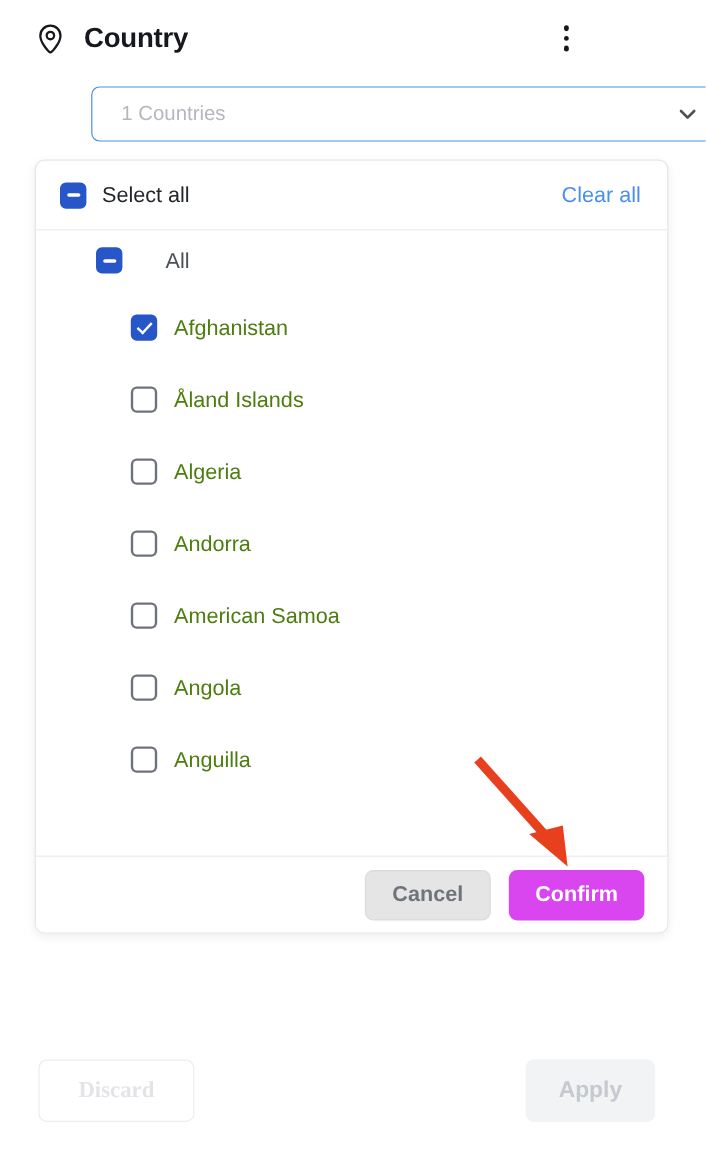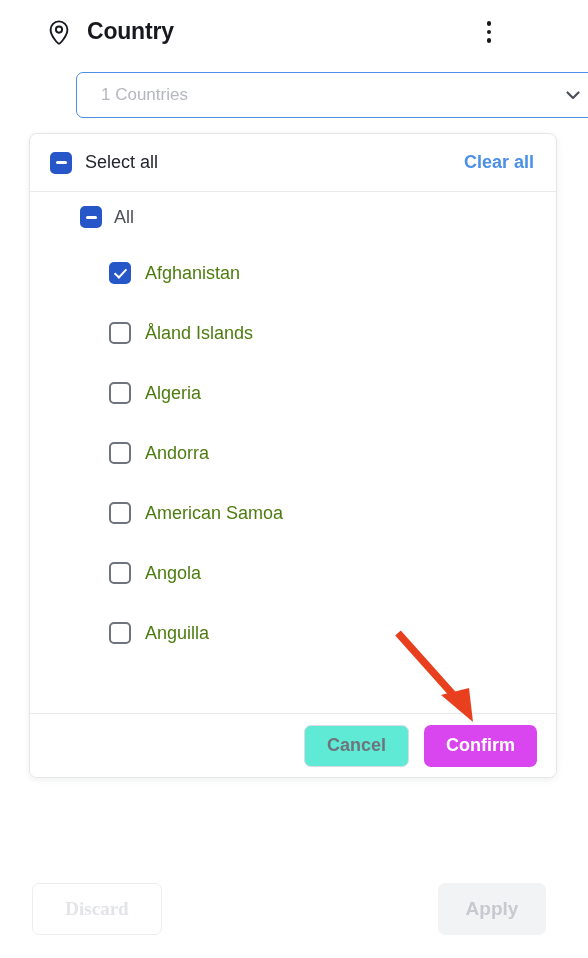--- a/index.html
+++ b/index.html
@@ -11,21 +11,21 @@
     width: 588px;
     height: 958px;
     position: relative;
     font-family: "Liberation Sans", sans-serif;
     -webkit-font-smoothing: antialiased;
   }
 
   
   .header {
     position: absolute;
-    left: 17px; top: 0;
+    left: 0; top: 0;
     width: 512px; height: 62px;
     display: flex;
     align-items: center;
   }
   .pin-icon {
     position: absolute;
     left: 29px; top: 20px;
     width: 26px; height: 26px;
     display: flex; align-items: center; justify-content: center;
   }
@@ -107,21 +107,21 @@
     cursor: pointer;
   }
   .select-all-label {
     font-size: 18px;
     color: #23262c;
   }
   .clear-all {
     position: absolute;
     right: 22px;
     font-size: 18px;
-    font-weight: bold;
+    font-weight: normal;
     color: #4a90e8;
     cursor: pointer;
     margin-left: 48px;
   }
 
   
   .cb {
     width: 22px; height: 22px;
     box-sizing: border-box;
     border-radius: 5px;
@@ -172,20 +172,21 @@
   }
   .chevron-up {
     position: absolute;
     left: 50px; top: 50%;
     transform: translateY(-50%);
     width: 18px; height: 18px;
   }
   .all-label {
     font-size: 18px;
     color: #4c5058;
+    margin-left: 24px;
   }
 
   
   .list {
     position: absolute;
     left: 0; top: 109px;
     width: 528px;
     height: 472px;
     overflow: hidden;
   }
@@ -217,21 +218,21 @@
     gap: 15px;
     padding-right: 21px;
     box-sizing: border-box;
   }
   .btn-cancel {
     height: 42px;
     padding: 0 22px;
     box-sizing: border-box;
     border: 1px solid #d8dbe0;
     border-radius: 7px;
-    background: #5eead4;
+    background: #e5e5e5;
     font-family: "Liberation Sans", sans-serif;
     font-size: 18px;
     font-weight: bold;
     color: #6f747c;
     cursor: pointer;
     display: flex; align-items: center;
   }
   .btn-confirm {
     height: 42px;
     padding: 0 22px;

